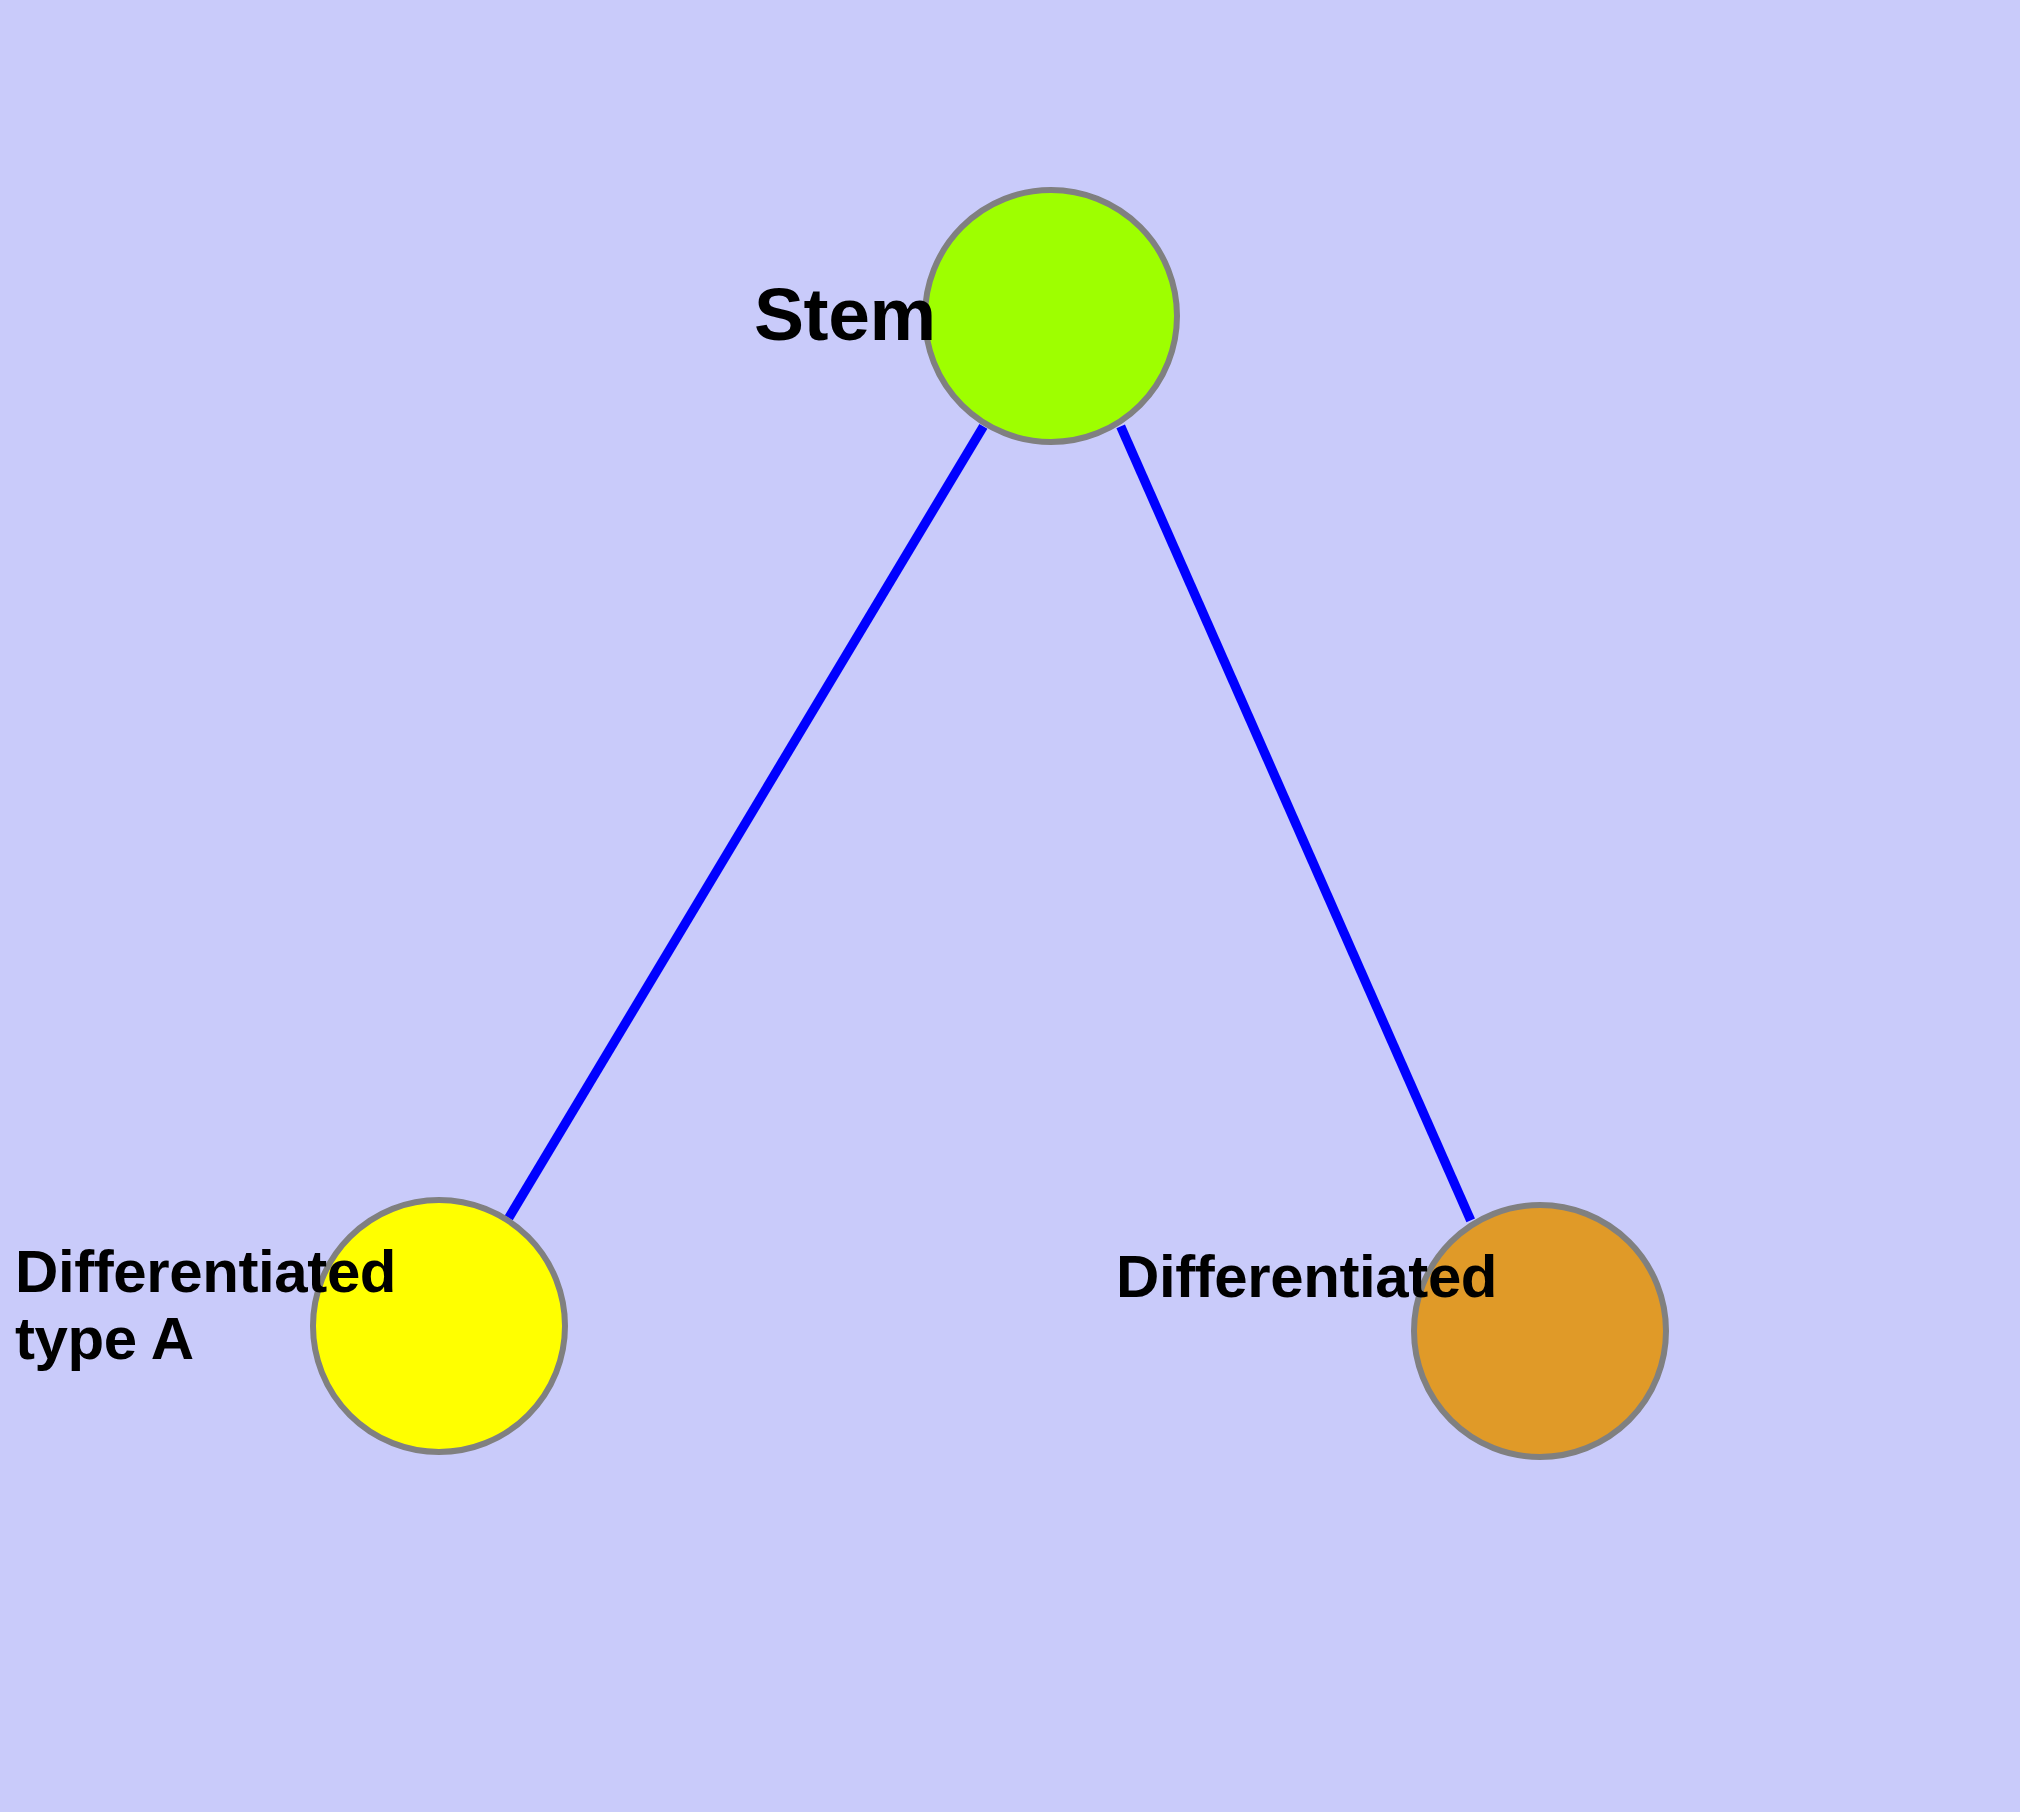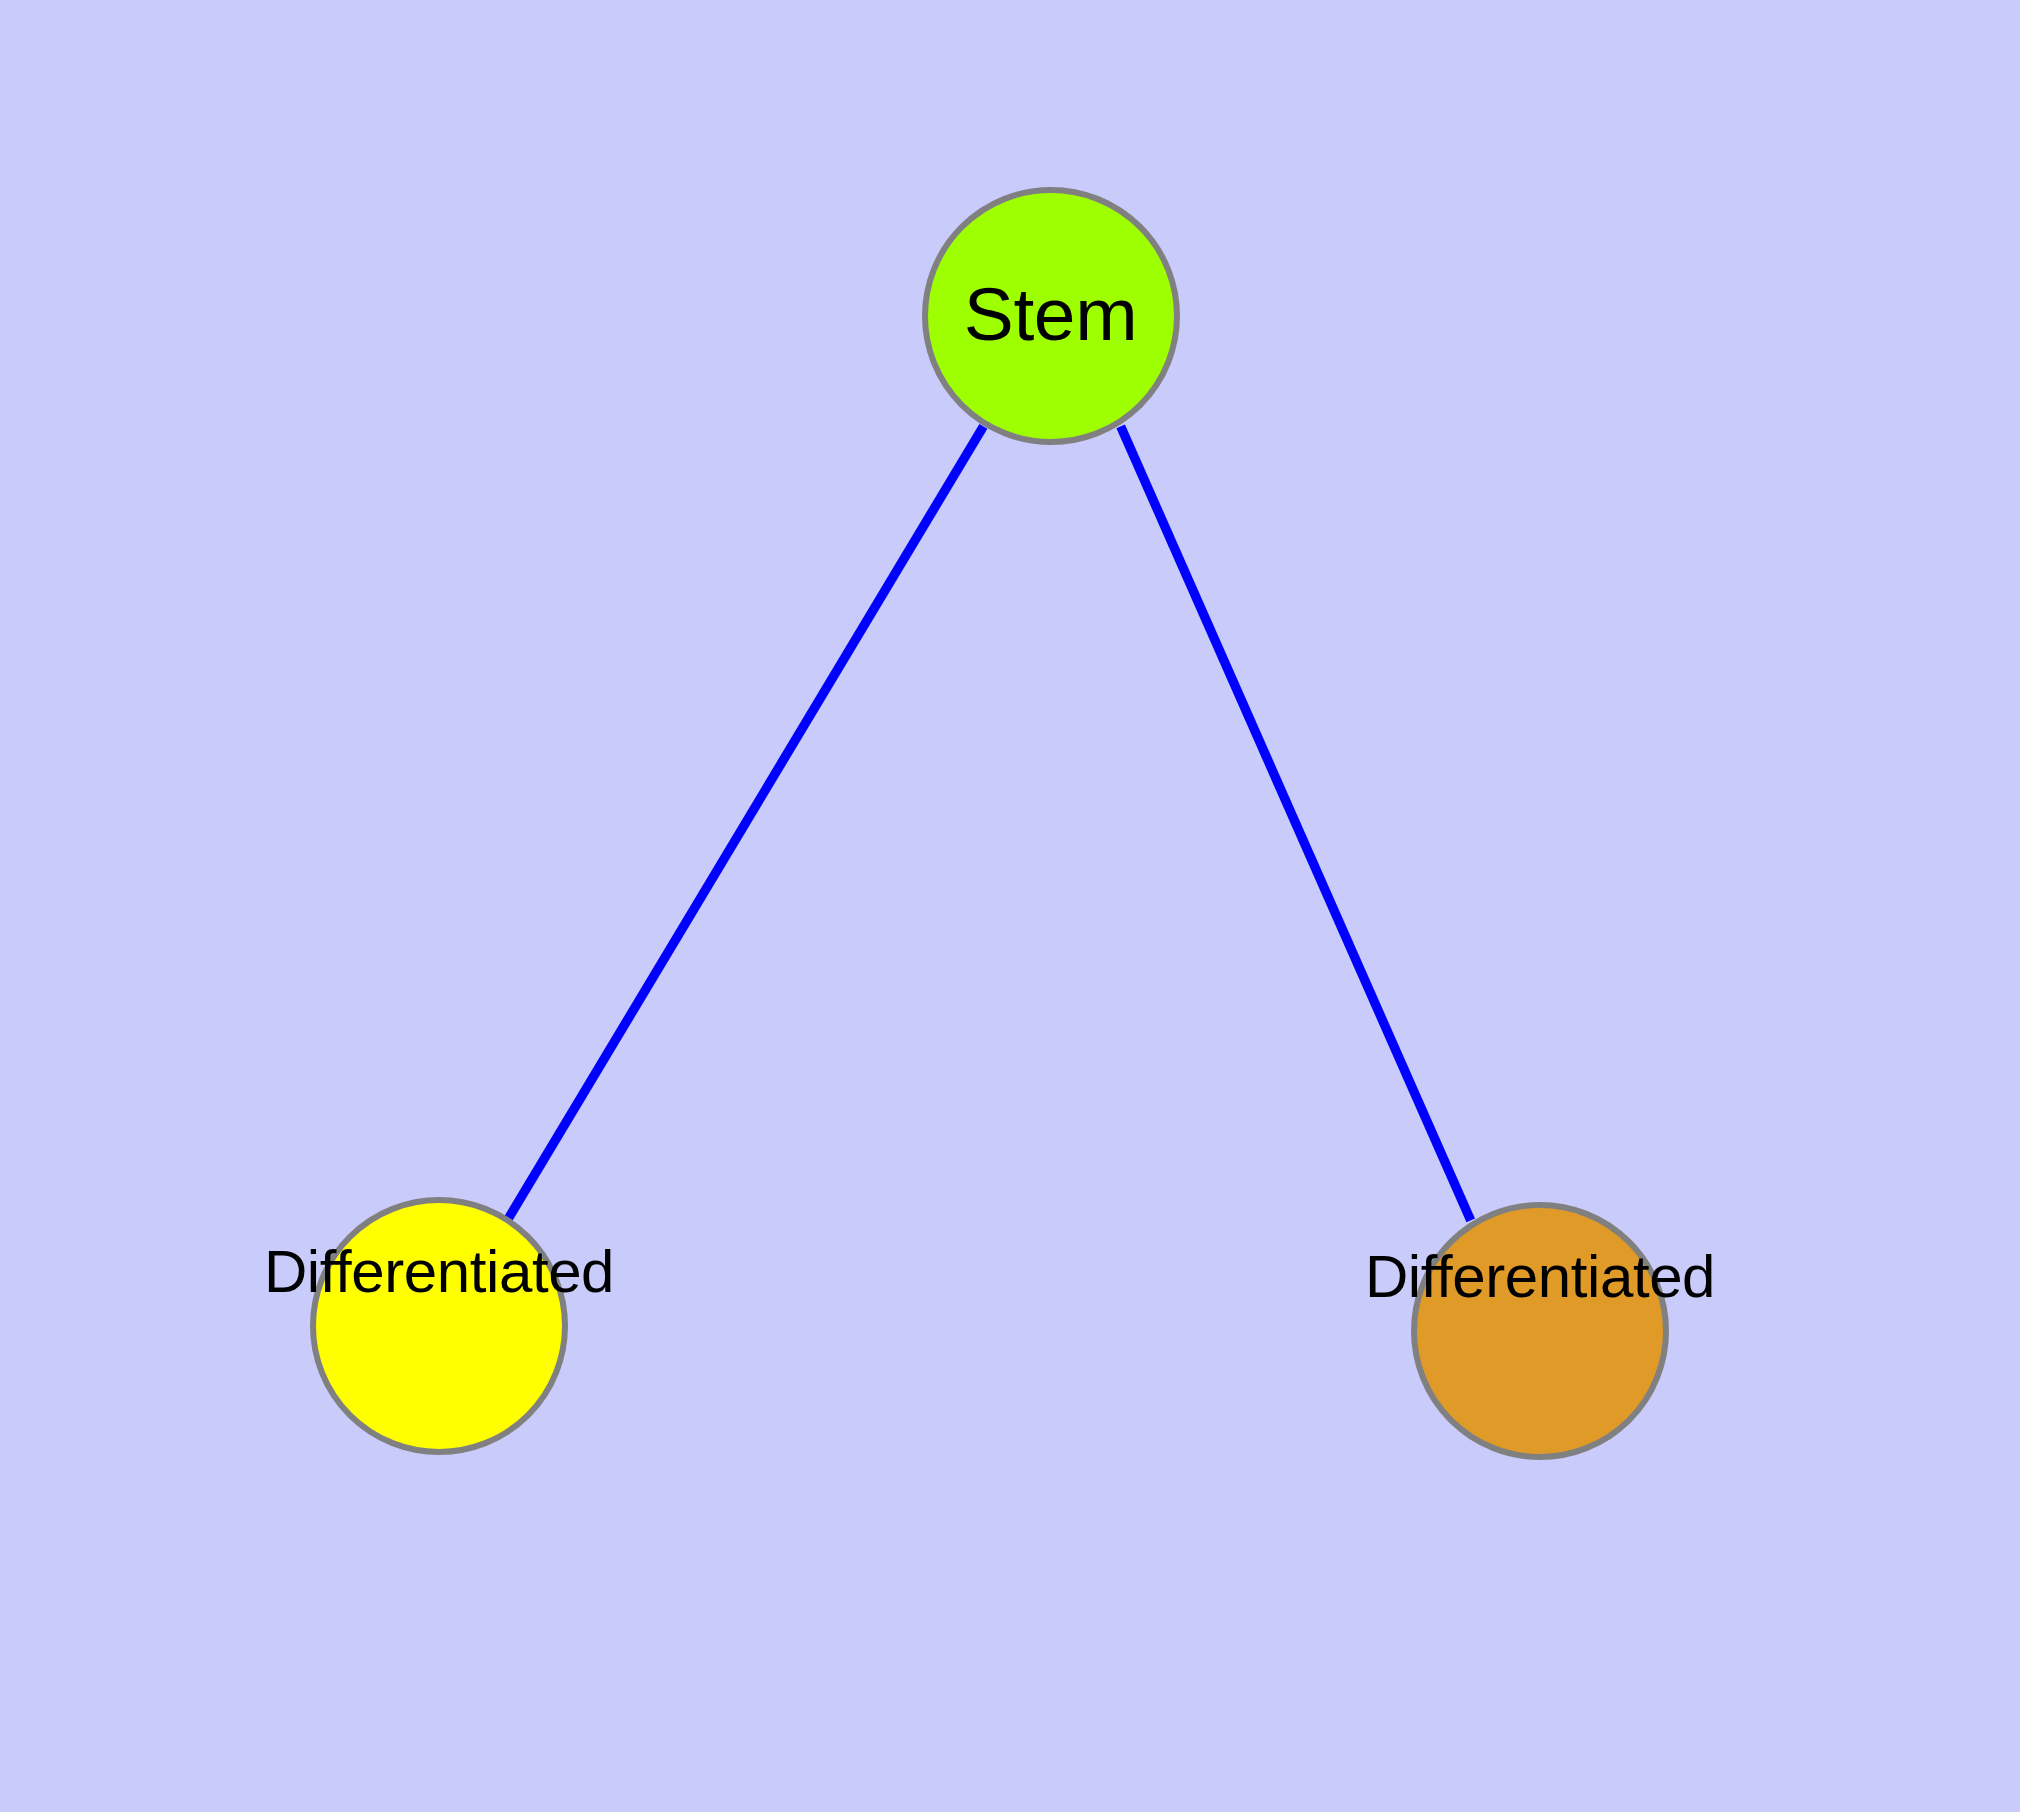--- a/index.html
+++ b/index.html
@@ -63,22 +63,21 @@
     top: 0;
     width: 2021px;
     height: 1812px;
     z-index: 3;
   }
 
   .node-label {
     position: absolute;
     color: #000000;
     font-family: "Liberation Sans", sans-serif;
-    font-weight: normal;
-    text-align: center;
+    font-weight: bold;
     white-space: pre;
     line-height: 1.12;
     letter-spacing: -0.4px;
   }
 
   .label-stem {
     font-size: 75px;
     width: 593px;
     margin-left: -297px;
     margin-top: -44px;
@@ -104,19 +103,19 @@
 
   <div id="node-layer">
     <div class="node node-stem" style="left: 1051px; top: 316px; width: 258px; height: 258px; margin-left: -129px; margin-top: -129px; background: rgb(158, 255, 0); border-color: rgb(128, 128, 128);"></div>
     <div class="node node-type-a" style="left: 439px; top: 1326px; width: 258px; height: 258px; margin-left: -129px; margin-top: -129px; background: rgb(255, 255, 0); border-color: rgb(128, 128, 128);"></div>
     <div class="node node-type-b" style="left: 1540px; top: 1331px; width: 258px; height: 258px; margin-left: -129px; margin-top: -129px; background: rgb(224, 154, 40); border-color: rgb(128, 128, 128);"></div>
   </div>
 
   <div id="label-layer">
     <div class="node-label label-stem" style="left: 1051px; top: 316px; color: rgb(0, 0, 0);"><span>Stem</span></div>
 
-    <div class="node-label label-type-a" style="left: 439px; top: 1326px; color: rgb(0, 0, 0);"><span>Differentiated</span><br></div>
+    <div class="node-label label-type-a" style="left: 439px; top: 1326px; color: rgb(0, 0, 0);"><span>Differentiated</span><br><span>type A</span></div>
 
     <div class="node-label label-type-b" style="left: 1540px; top: 1331px; color: rgb(0, 0, 0);"><span>Differentiated</span><br></div>
   </div>
 
 </div>
 
 
 </body></html>

